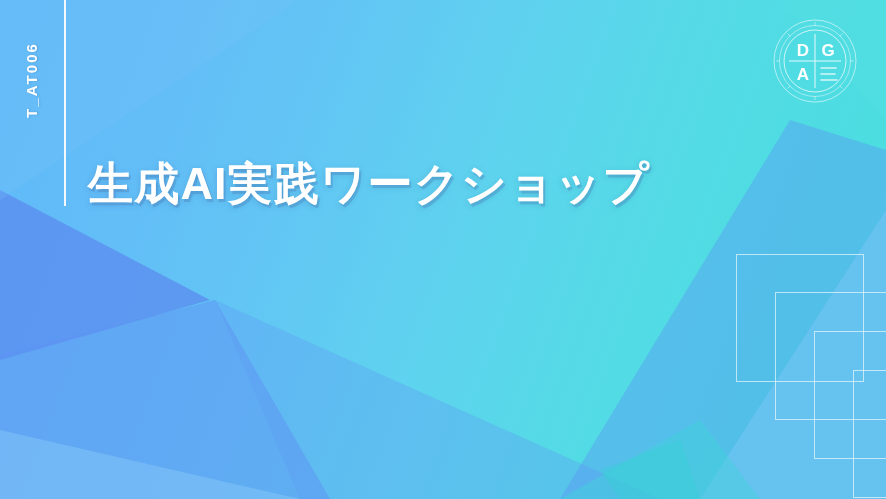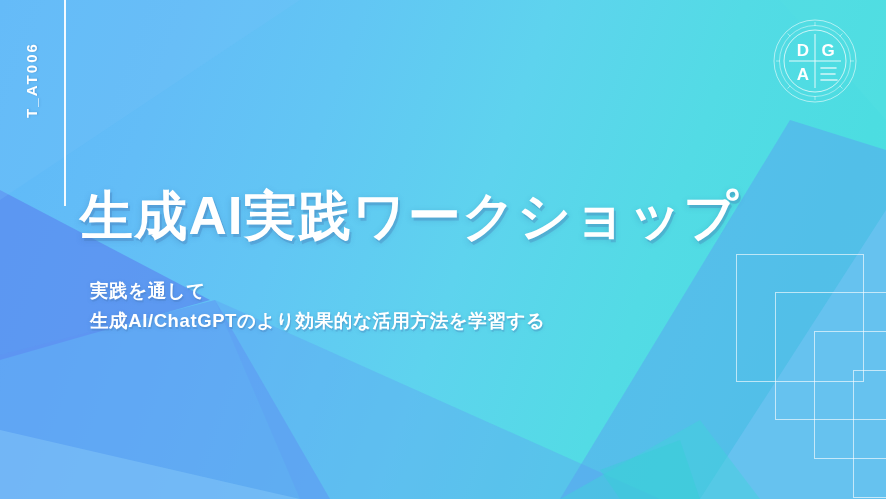--- a/index.html
+++ b/index.html
@@ -79,32 +79,31 @@
     border:1.6px solid rgba(255,255,255,.62);
   }
   .sq1 { left:36px;  top:14px;  }
   .sq2 { left:75px;  top:52px;  }
   .sq3 { left:114px; top:91px;  }
   .sq4 { left:153px; top:130px; }
 
   
   .title {
     position:absolute;
-    left:80px; top:157px;
+    left:88px; top:157px;
     color:#ffffff;
-    font-size:53px;
+    font-size:45px;
     font-weight:bold;
     letter-spacing:1.2px;
     line-height:1.18;
     white-space:nowrap;
     font-family:"Liberation Sans", sans-serif;
     text-shadow:
       2px 3px 0 rgba(70,120,180,.30),
       0 2px 6px rgba(50,100,160,.28);
-    margin-top: 28px;
   }
 
   .subtitle {
     position:absolute;
     left:90px; top:276px;
     color:#ffffff;
     font-size:18.5px;
     font-weight:bold;
     line-height:1.62;
     letter-spacing:.6px;
@@ -190,18 +189,14 @@
 
   <div class="squares">
     <div class="sq sq1"></div>
     <div class="sq sq2"></div>
     <div class="sq sq3"></div>
     <div class="sq sq4"></div>
   </div>
 
   <h1 class="title">生成AI実践ワークショップ</h1>
 
-  <div class="subtitle">
-    <span class="ln">実践を通して</span>
-    <span class="ln">生成AI/ChatGPTのより効果的な活用方法を学習する</span>
-  </div>
 
 </div>
 
 </body></html>

